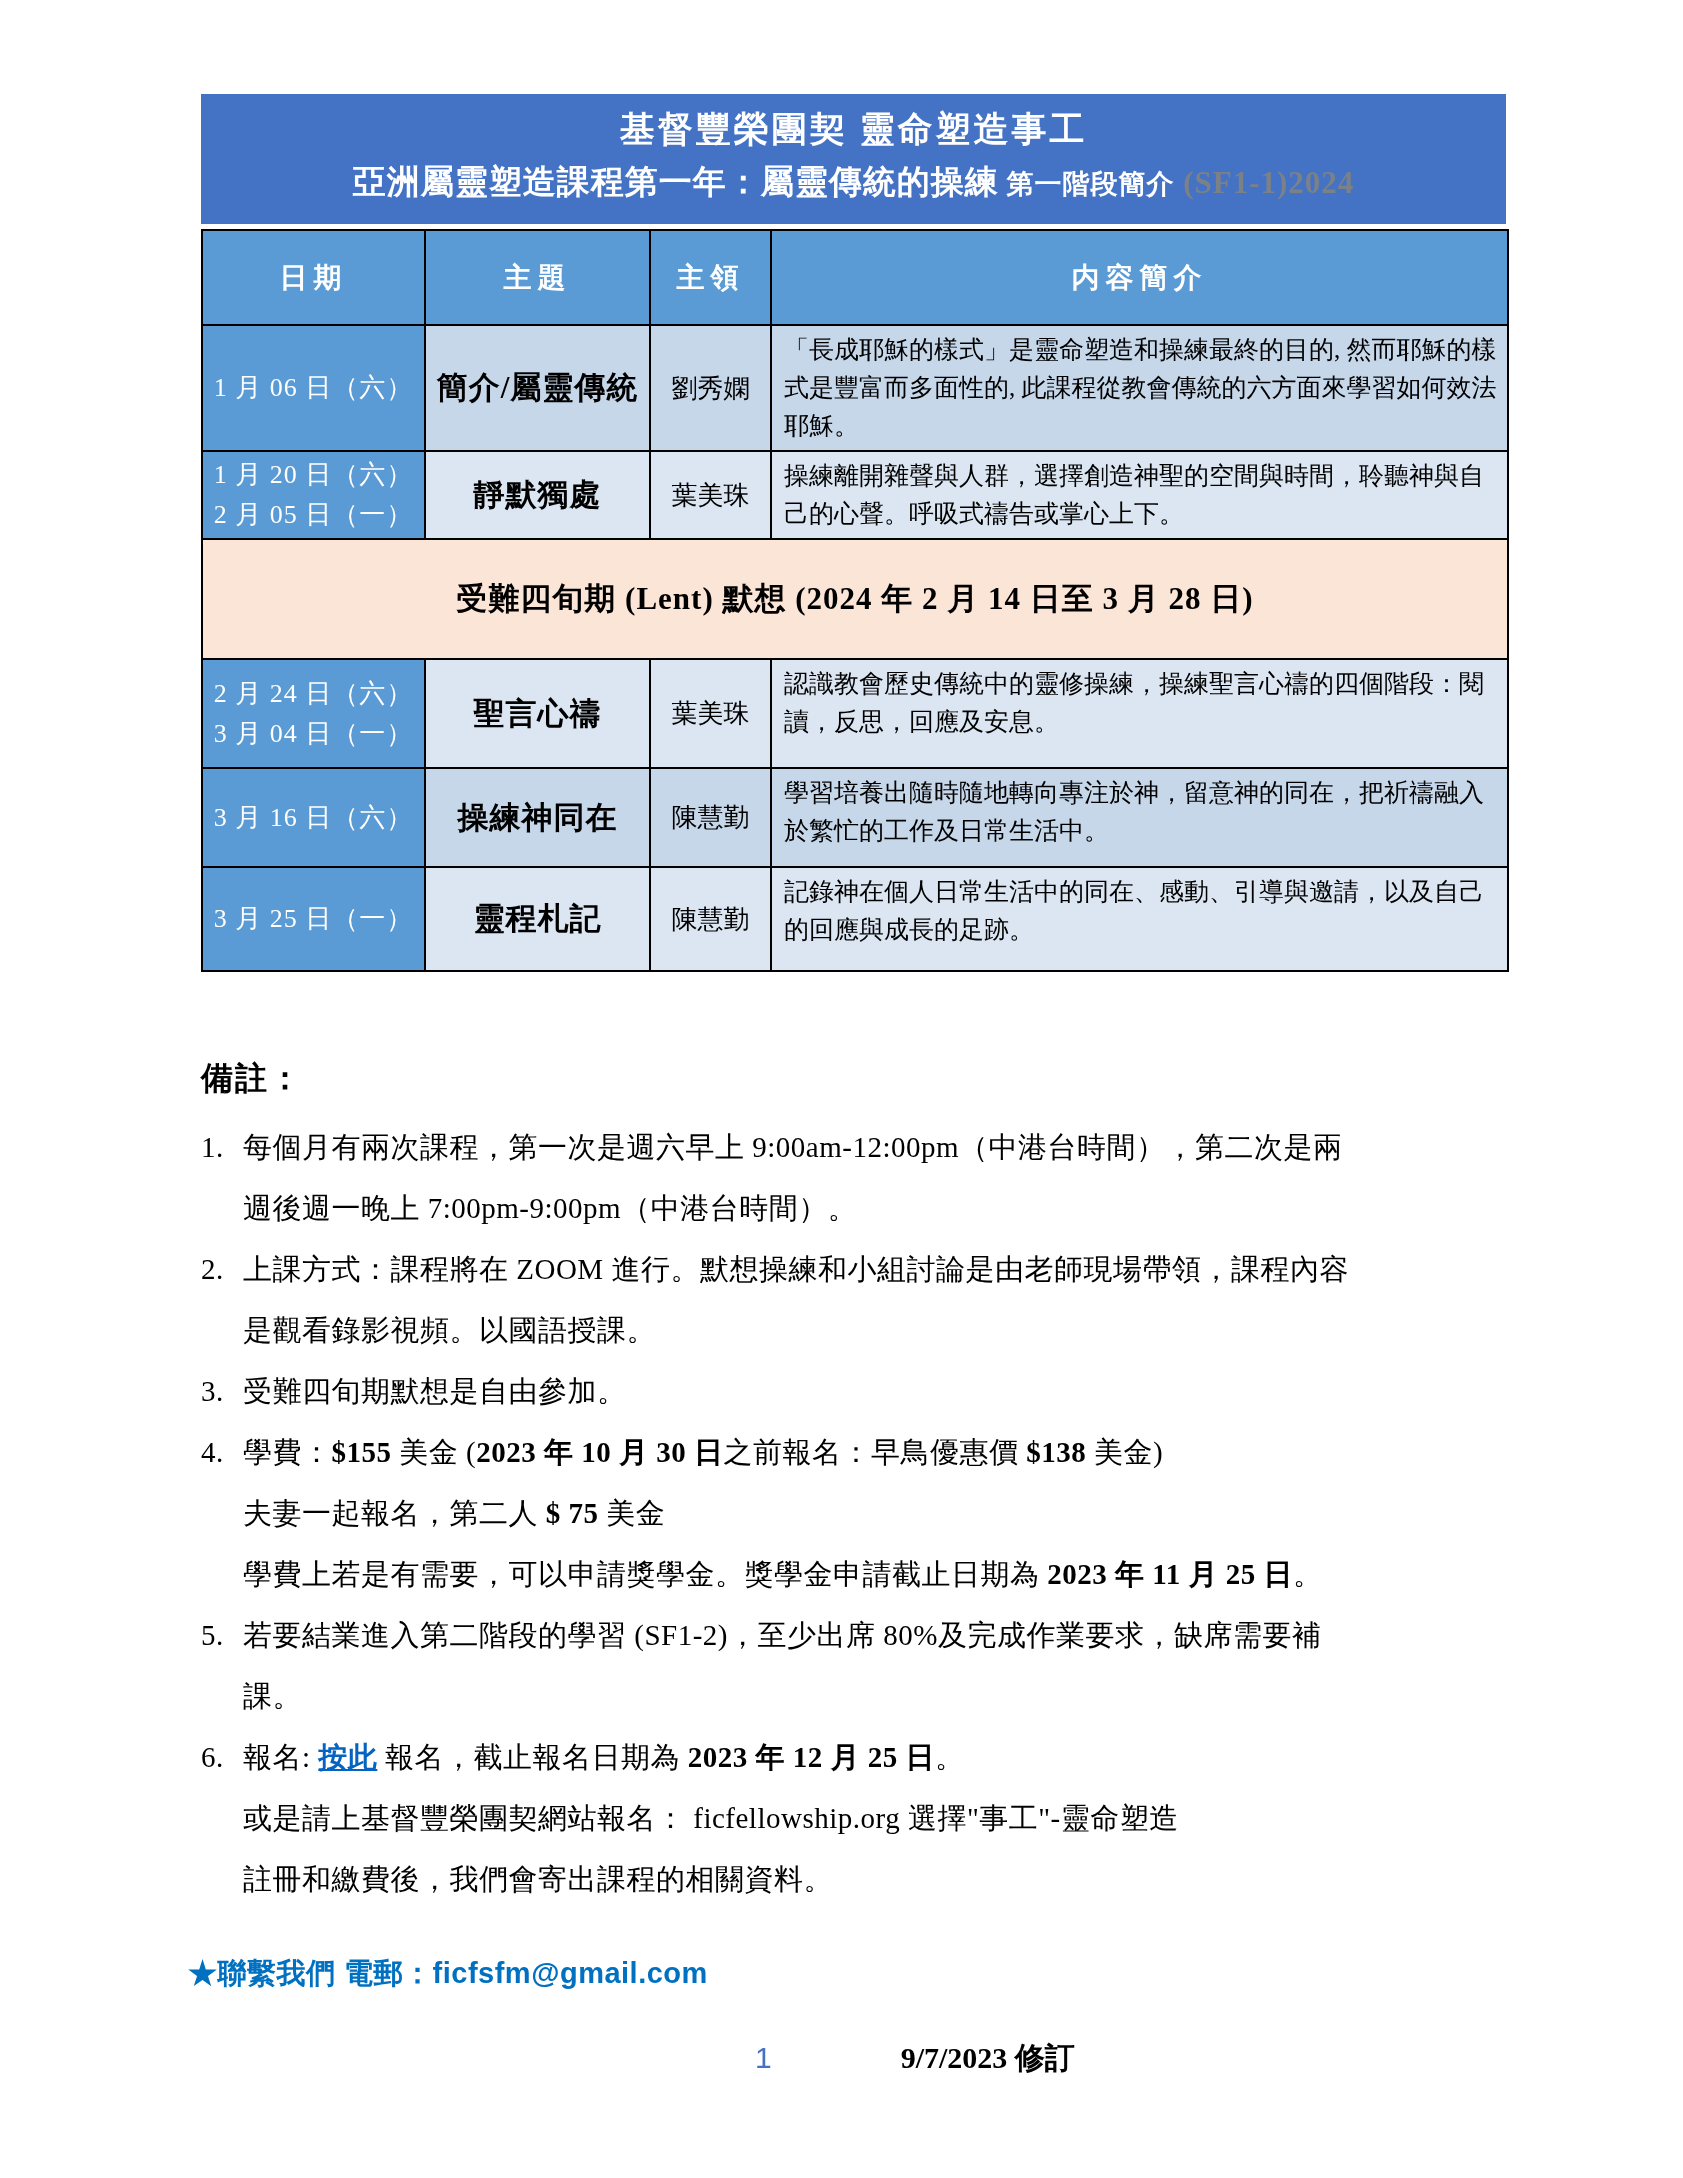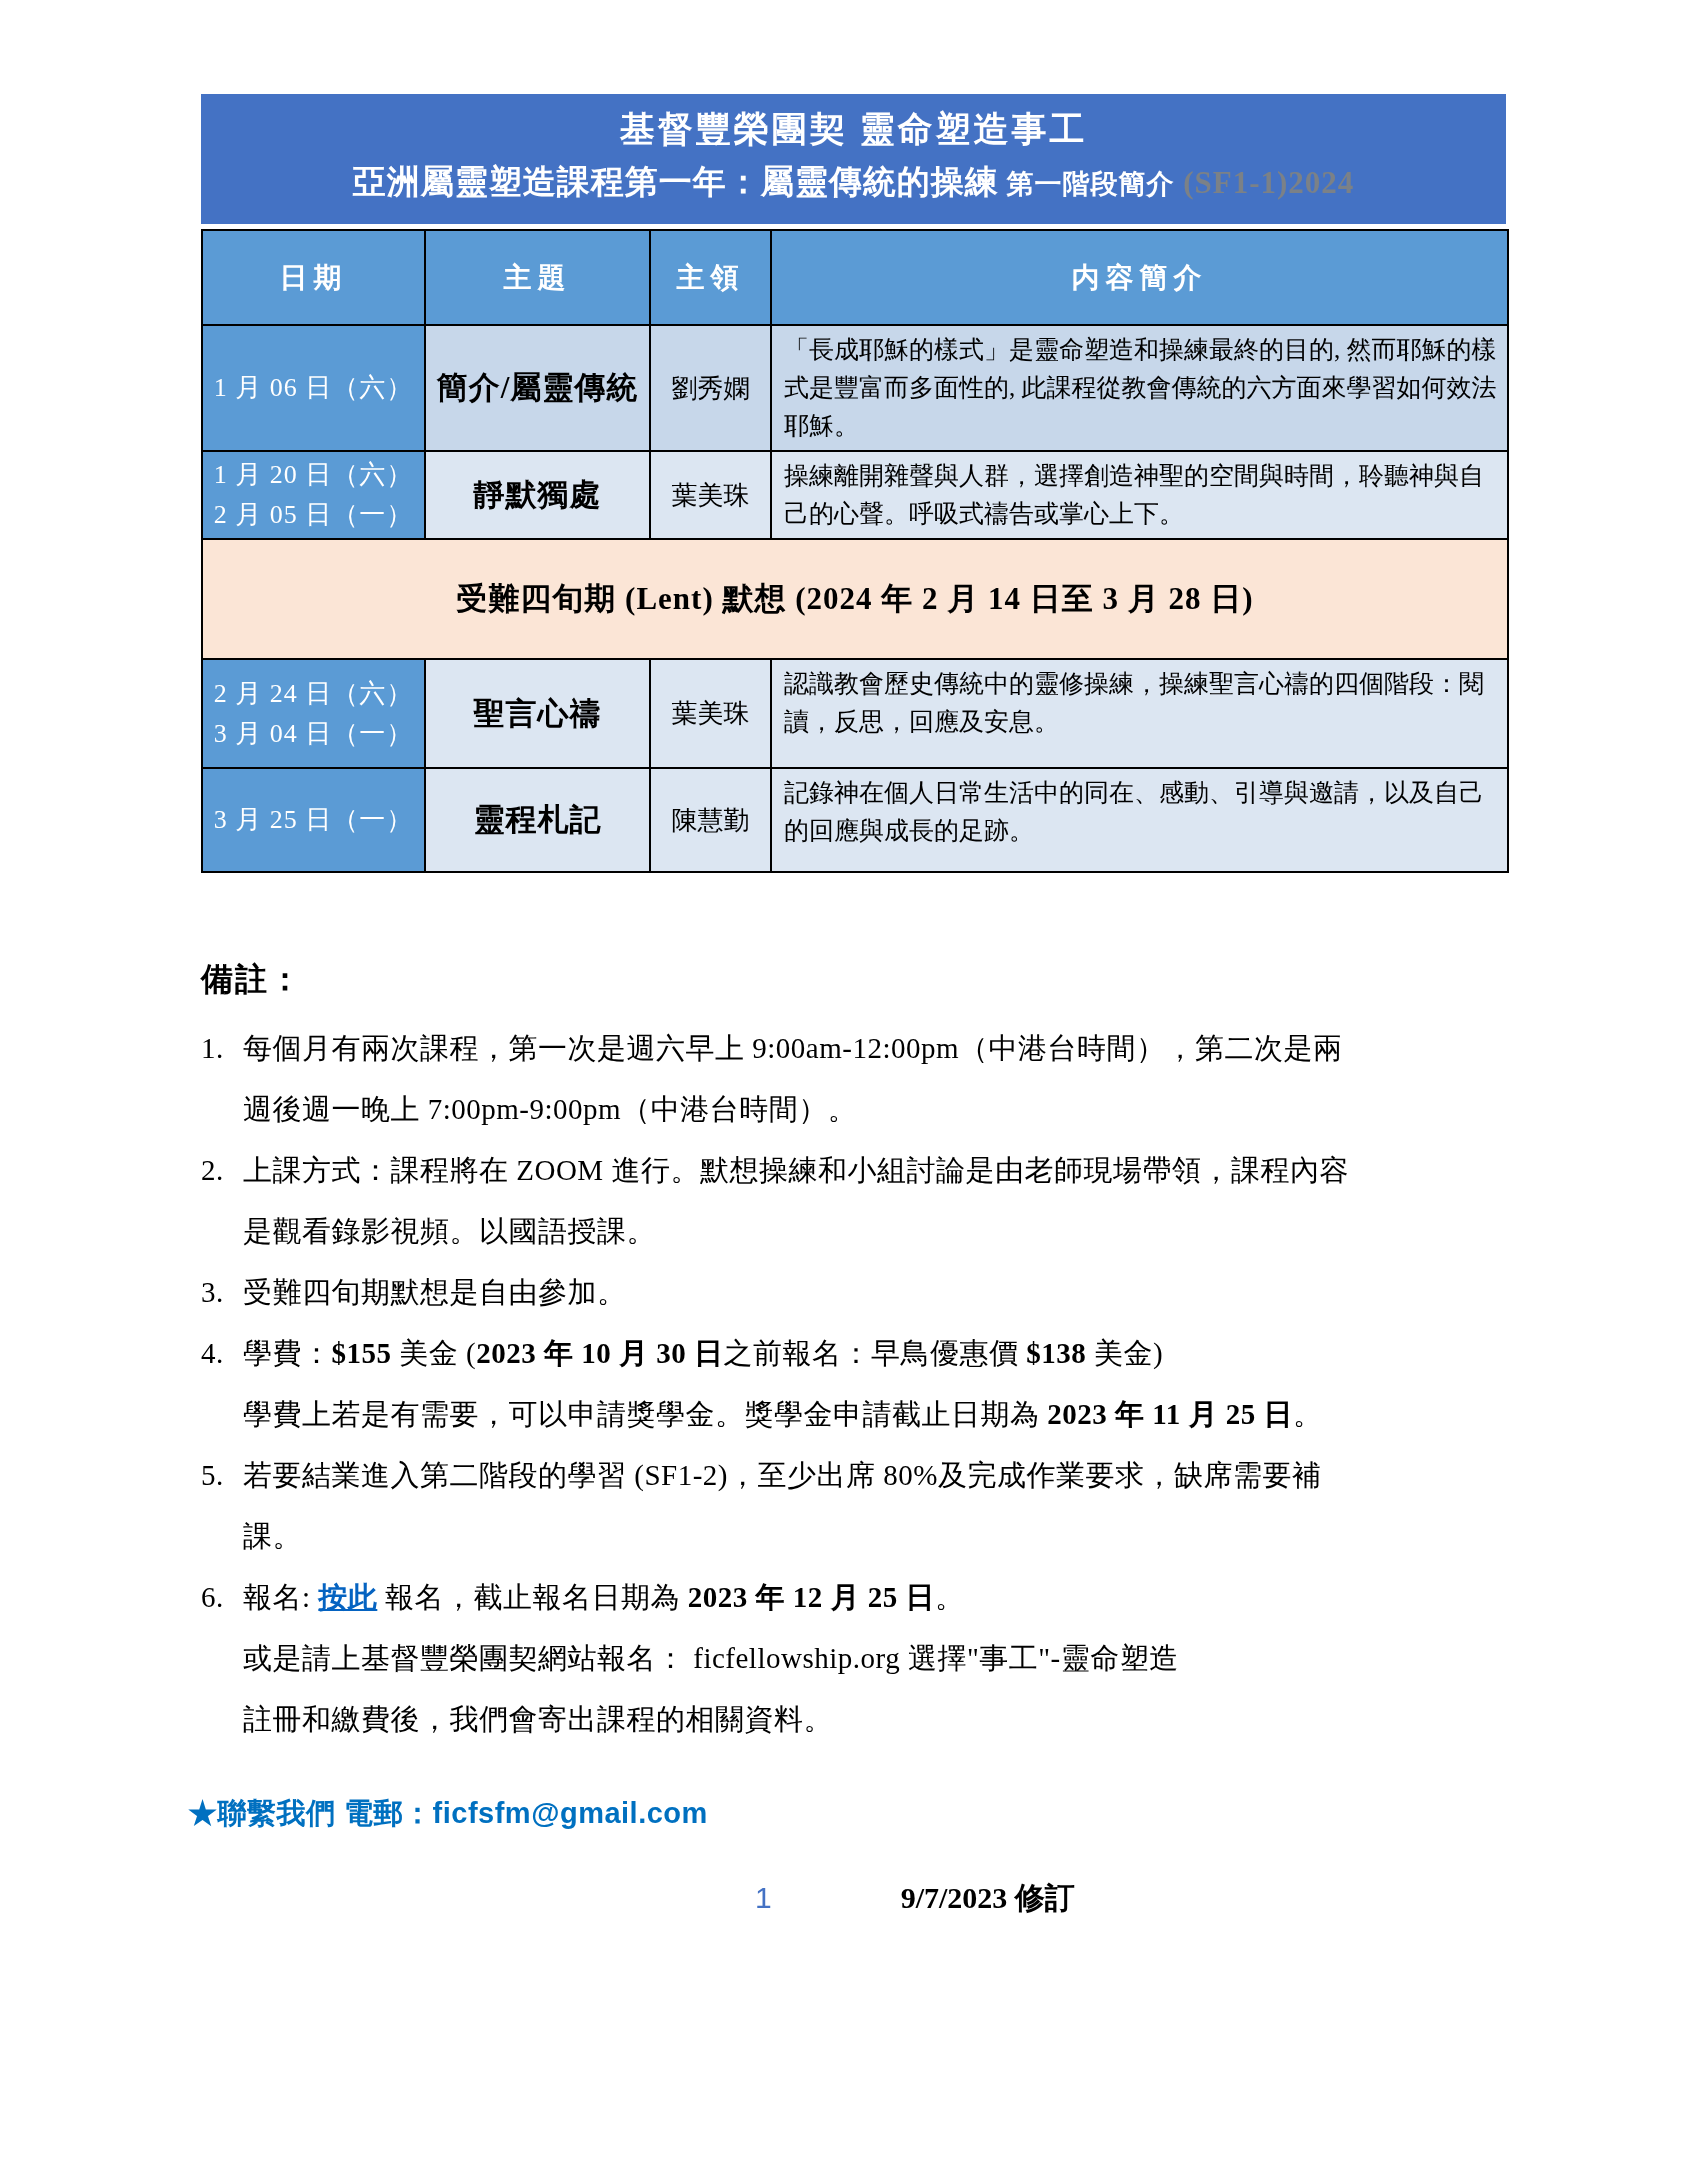--- a/index.html
+++ b/index.html
@@ -98,20 +98,26 @@
         <tr style="height: 120px; border-radius: 32px;">
           <td colspan="4" class="lent-cell">受難四旬期 (Lent) 默想 (2024 年 2 月 14 日至 3 月 28 日)</td>
         </tr>
         <tr style="height: 109px;">
           <td class="date-cell">2 月 24 日（六）
 3 月 04 日（一）</td>
           <td class="topic-cell shade-light">聖言心禱</td>
           <td class="leader-cell shade-light">葉美珠</td>
           <td class="desc-cell shade-light">認識教會歷史傳統中的靈修操練，操練聖言心禱的四個階段：閱讀，反思，回應及安息。</td>
         </tr>
+        <tr style="height: 99px;">
+          <td class="date-cell">3 月 16 日（六）</td>
+          <td class="topic-cell shade-dark">操練神同在</td>
+          <td class="leader-cell shade-dark">陳慧勤</td>
+          <td class="desc-cell shade-dark">學習培養出隨時隨地轉向專注於神，留意神的同在，把祈禱融入於繁忙的工作及日常生活中。</td>
+        </tr>
         <tr style="height: 104px;">
           <td class="date-cell">3 月 25 日（一）</td>
           <td class="topic-cell shade-light">靈程札記</td>
           <td class="leader-cell shade-light">陳慧勤</td>
           <td class="desc-cell shade-light">記錄神在個人日常生活中的同在、感動、引導與邀請，以及自己的回應與成長的足跡。</td>
         </tr>
       </tbody>
   </table>
 
   <div class="notes">
@@ -123,20 +129,21 @@
         </div>
         <div class="note-item">
           <div class="note-line"><span class="note-num">2.</span><span>上課方式：課程將在 ZOOM 進行。默想操練和小組討論是由老師現場帶領，課程內容</span></div>
           <div class="note-line"><span>是觀看錄影視頻。以國語授課。</span></div>
         </div>
         <div class="note-item">
           <div class="note-line"><span class="note-num">3.</span><span>受難四旬期默想是自由參加。</span></div>
         </div>
         <div class="note-item">
           <div class="note-line"><span class="note-num">4.</span><span>學費：</span><span class="seg-b">$155</span><span> 美金 (</span><span class="seg-b">2023 年 10 月 30 日</span><span>之前報名：早鳥優惠價 </span><span class="seg-b">$138</span><span> 美金)</span></div>
+          <div class="note-line"><span>夫妻一起報名，第二人 </span><span class="seg-b">$ 75</span><span> 美金</span></div>
           <div class="note-line"><span>學費上若是有需要，可以申請獎學金。獎學金申請截止日期為 </span><span class="seg-b">2023 年 11 月 25 日</span><span>。</span></div>
         </div>
         <div class="note-item">
           <div class="note-line"><span class="note-num">5.</span><span>若要結業進入第二階段的學習 (SF1-2)，至少出席 80%及完成作業要求，缺席需要補</span></div>
           <div class="note-line"><span>課。</span></div>
         </div>
         <div class="note-item">
           <div class="note-line"><span class="note-num">6.</span><span>報名: </span><a class="seg-link" href="#">按此</a><span> 報名，截止報名日期為 </span><span class="seg-b">2023 年 12 月 25 日</span><span>。</span></div>
           <div class="note-line"><span>或是請上基督豐榮團契網站報名： ficfellowship.org 選擇"事工"-靈命塑造</span></div>
           <div class="note-line"><span>註冊和繳費後，我們會寄出課程的相關資料。</span></div>

